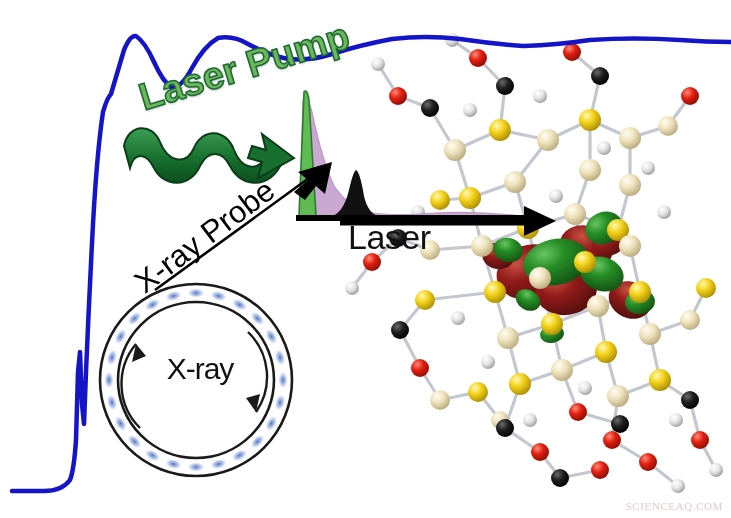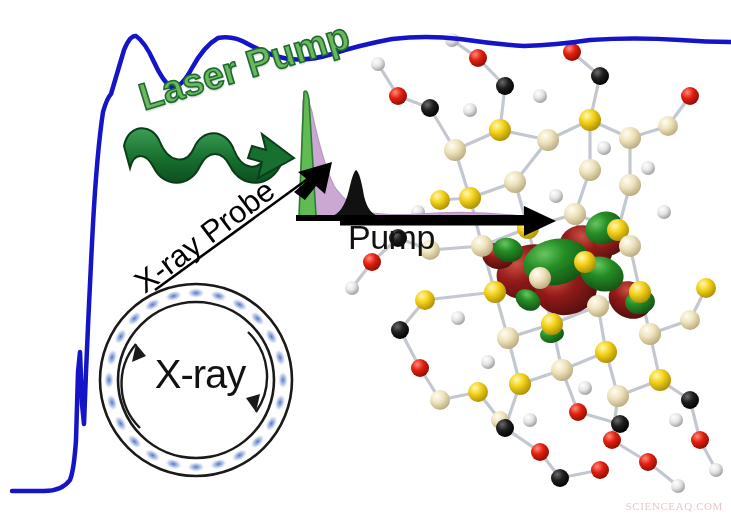--- a/index.html
+++ b/index.html
@@ -241,21 +241,21 @@
     <path fill="#5fbb52" stroke="#2f7a33" stroke-width="1.6" d="M299,216 L304,92 Q307,88 309,100 L316,216 Z"></path>
 
     <path fill="#111111" d="M331,216 Q343,214 349,190 Q353,172 356,170
              Q360,172 364,196 Q368,213 378,216 Z"></path>
 
     <rect x="296" y="215" width="232" height="6" fill="#000000"></rect>
   </svg>
 
   <div style="position:absolute; left:348px; top:218px; font-family:'Liberation Sans',sans-serif;
               font-size:34px; color:#111111; letter-spacing:-0.5px;">
-    <span>Pump</span>
+    <span>Laser</span>
   </div>
 
   <div style="position:absolute; left:134px; top:78px; transform:rotate(-17deg);
               transform-origin:left top;">
     <span style="font-family:'Liberation Sans',sans-serif; font-size:38px; font-weight:bold;
                  color:#6cb65c; -webkit-text-stroke:1.6px #1d6b33;
                  text-shadow: 0 2px 2px rgba(0,0,0,0.18); white-space:nowrap;">Laser Pump</span>
   </div>
 
   <svg class="layer" viewBox="0 0 731 518" xmlns="http://www.w3.org/2000/svg">
@@ -381,21 +381,21 @@
     </g>
 
     <path fill="none" stroke="#1a1a1a" stroke-width="2.4" d="M140,428 A62,62 0 0 1 136,344"></path>
     <path fill="#1a1a1a" d="M136,344 L132,362 L146,356 Z"></path>
 
     <path fill="none" stroke="#1a1a1a" stroke-width="2.4" d="M248,332 A62,62 0 0 1 256,412"></path>
     <path fill="#1a1a1a" d="M256,412 L246,398 L260,394 Z"></path>
   </svg>
 
   <div style="position:absolute; left:145px; top:352px; width:110px; text-align:center;">
-    <span style="font-family:'Liberation Sans',sans-serif; font-size:40px; color:#111111;
+    <span style="font-family:'Liberation Sans',sans-serif; font-size:30px; color:#111111;
                  letter-spacing:-1px; white-space:nowrap;">X-ray</span>
   </div>
 
   <svg class="layer" viewBox="0 0 731 518" xmlns="http://www.w3.org/2000/svg">
     <line x1="340" y1="221" x2="530" y2="221" stroke="#000000" stroke-width="9"></line>
     <path fill="#000000" d="M556,221 L524,206 L524,236 Z"></path>
   </svg>
 
   <div id="watermark">
     <span>SCIENCEAQ.COM</span>

